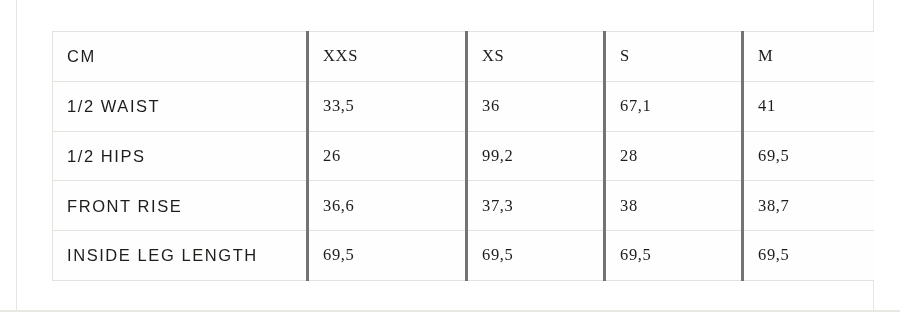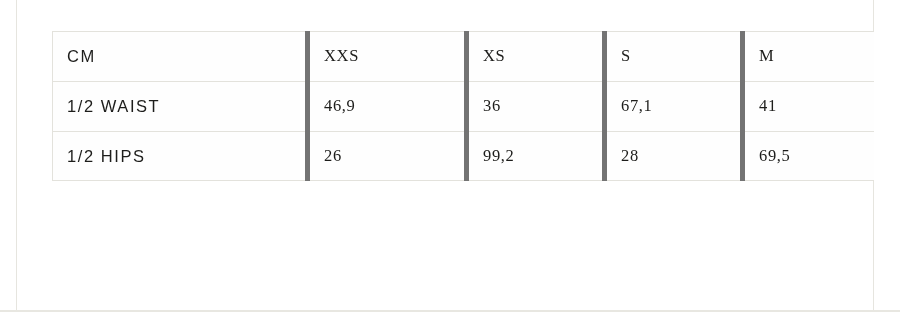--- a/index.html
+++ b/index.html
@@ -61,21 +61,21 @@
   table.size-table col.c-xs    { width: 138px; }
   table.size-table col.c-s     { width: 138px; }
   table.size-table col.c-m     { width: 131px; }
 
   table.size-table th,
   table.size-table td {
     height: 49.8px;
     box-sizing: border-box;
     border-top: 1px solid #e3e2dc;
     border-bottom: 1px solid #e3e2dc;
-    border-right: 5px solid #737373;
+    border-right: 3px solid #737373;
     padding: 0 0 0 14px;
     text-align: left;
     vertical-align: middle;
     font-weight: 400;
     background: #fefefe;
   }
   table.size-table th:first-child,
   table.size-table td:first-child {
     border-left: 1px solid #e3e2dc;
   }
@@ -141,21 +141,21 @@
           <span class="cell-text">M</span>
         </th>
       </tr>
     </thead>
     <tbody>
       <tr>
         <td class="row-label">
           <span class="cell-text">1/2 WAIST</span>
         </td>
         <td class="value">
-          <span class="cell-text">46,9</span>
+          <span class="cell-text">33,5</span>
         </td>
         <td class="value">
           <span class="cell-text">36</span>
         </td>
         <td class="value">
           <span class="cell-text">67,1</span>
         </td>
         <td class="value">
           <span class="cell-text">41</span>
         </td>
@@ -165,20 +165,54 @@
           <span class="cell-text">1/2 HIPS</span>
         </td>
         <td class="value">
           <span class="cell-text">26</span>
         </td>
         <td class="value">
           <span class="cell-text">99,2</span>
         </td>
         <td class="value">
           <span class="cell-text">28</span>
+        </td>
+        <td class="value">
+          <span class="cell-text">69,5</span>
+        </td>
+      </tr>
+      <tr>
+        <td class="row-label">
+          <span class="cell-text">FRONT RISE</span>
+        </td>
+        <td class="value">
+          <span class="cell-text">36,6</span>
+        </td>
+        <td class="value">
+          <span class="cell-text">37,3</span>
+        </td>
+        <td class="value">
+          <span class="cell-text">38</span>
+        </td>
+        <td class="value">
+          <span class="cell-text">38,7</span>
+        </td>
+      </tr>
+      <tr>
+        <td class="row-label">
+          <span class="cell-text">INSIDE LEG LENGTH</span>
+        </td>
+        <td class="value">
+          <span class="cell-text">69,5</span>
+        </td>
+        <td class="value">
+          <span class="cell-text">69,5</span>
+        </td>
+        <td class="value">
+          <span class="cell-text">69,5</span>
         </td>
         <td class="value">
           <span class="cell-text">69,5</span>
         </td>
       </tr>
     </tbody>
   </table>
 </div>
 
 </body></html>

